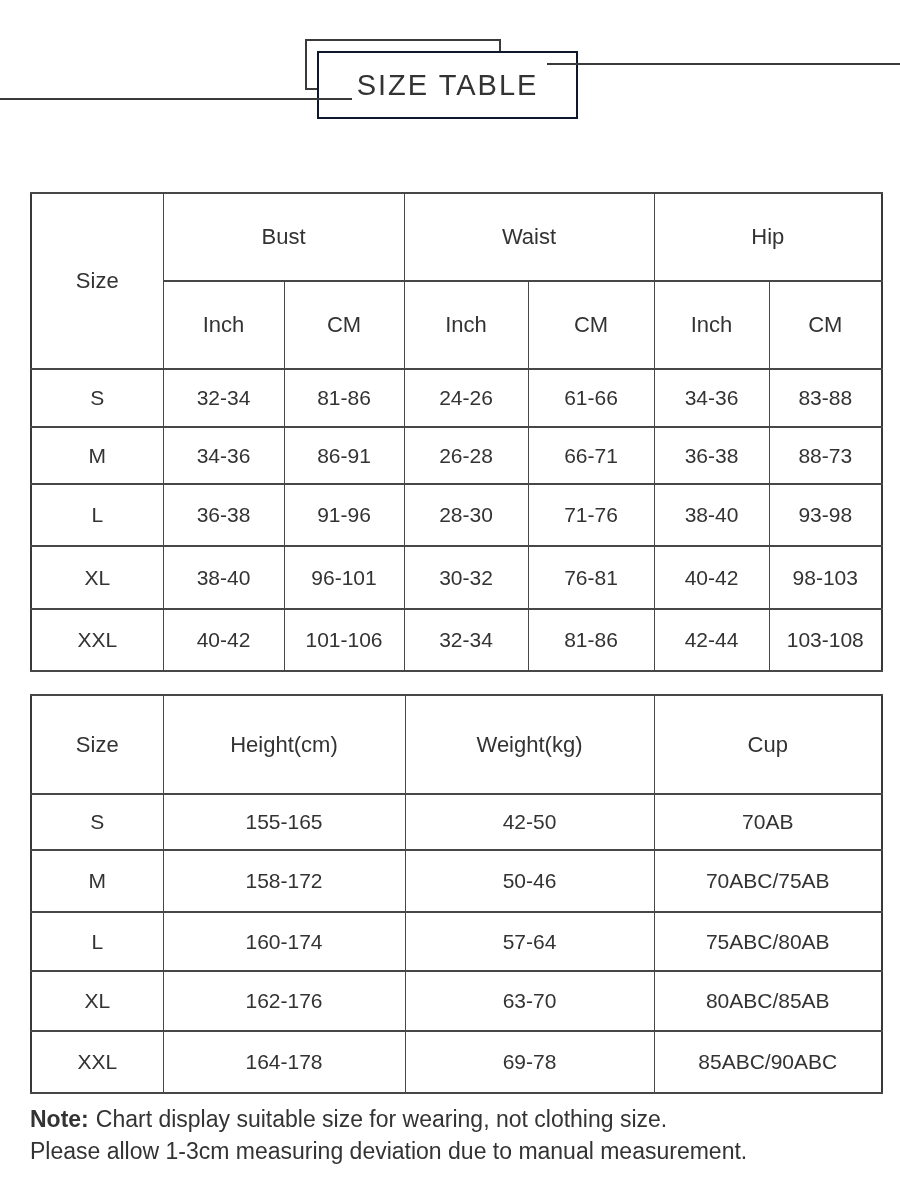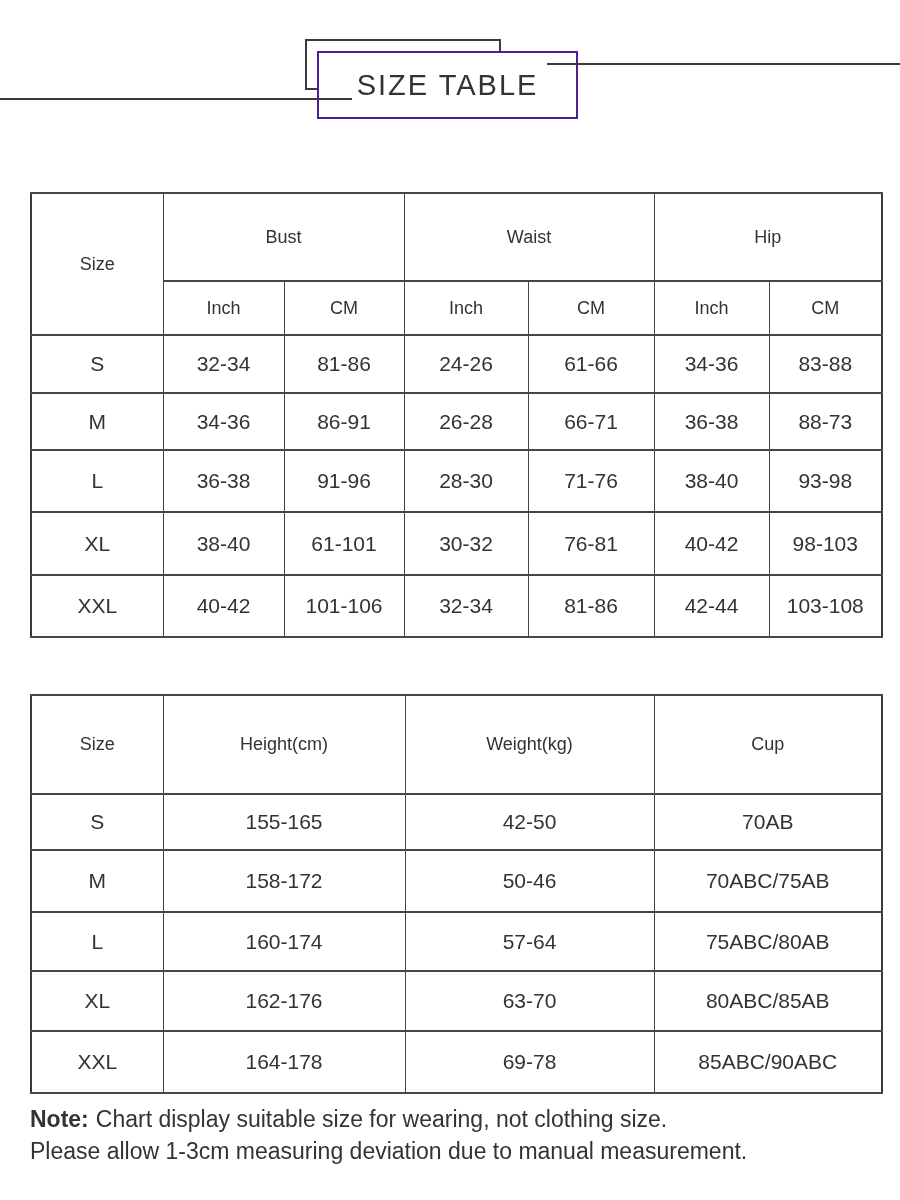--- a/index.html
+++ b/index.html
@@ -14,21 +14,21 @@
   
   .rule{position:absolute;height:2px;background:#3a3a3a;z-index:3;}
   .rule-left{left:0;top:98px;width:352px;}
   .rule-right{left:547px;top:63px;width:353px;}
   .title-box-back{
     position:absolute;left:305px;top:39px;width:196px;height:51px;
     border:2px solid #3a3a3a;box-sizing:border-box;z-index:1;background:transparent;
   }
   .title-box-front{
     position:absolute;left:317px;top:51px;width:261px;height:68px;
-    border:2px solid #4c1d95;box-sizing:border-box;background:#ffffff;z-index:2;
+    border:2px solid #0f172a;box-sizing:border-box;background:#ffffff;z-index:2;
     display:flex;align-items:center;justify-content:center;
   }
   .title-text{
     font-size:29px;letter-spacing:2px;color:#333333;z-index:4;white-space:nowrap;
   }
 
   
   table.sizetable{
     position:absolute;left:30px;width:851px;
     border-collapse:collapse;table-layout:fixed;
@@ -37,21 +37,21 @@
   }
   table.sizetable td, table.sizetable th{
     border:1px solid #474747;
     border-top-width:2px;border-bottom-width:2px;
     text-align:center;vertical-align:middle;
     font-weight:normal;
     font-size:21px;color:#333333;
     padding:0;
     overflow:hidden;
   }
-  table.sizetable th{font-size:18px;text-align:center;}
+  table.sizetable th{font-size:22px;text-align:center;}
   #table-measure{top:192px;}
   #table-fit{top:694px;}
 
   
   .note{
     position:absolute;left:30px;top:1103px;width:850px;
     font-size:23px;line-height:32px;color:#333333;
   }
   .note .note-label{font-weight:bold;margin-right:7px;margin-top:36px;}
 </style>
@@ -77,21 +77,21 @@
         <col style="width:115px">
         <col style="width:113px">
     </colgroup>
     <tbody>
         <tr style="height:88px">
       <th rowspan="2">Size</th>
       <th colspan="2">Bust</th>
       <th colspan="2">Waist</th>
       <th colspan="2">Hip</th>
     </tr>
-    <tr style="height:54px">
+    <tr style="height:88px">
       <th>Inch</th>
       <th>CM</th>
       <th>Inch</th>
       <th>CM</th>
       <th>Inch</th>
       <th>CM</th>
     </tr>
     <tr style="height:58px">
       <td>S</td>
       <td>32-34</td>
@@ -115,21 +115,21 @@
       <td>36-38</td>
       <td>91-96</td>
       <td>28-30</td>
       <td>71-76</td>
       <td>38-40</td>
       <td>93-98</td>
     </tr>
     <tr style="height:63px">
       <td>XL</td>
       <td>38-40</td>
-      <td>61-101</td>
+      <td>96-101</td>
       <td>30-32</td>
       <td>76-81</td>
       <td>40-42</td>
       <td>98-103</td>
     </tr>
     <tr style="height:62px">
       <td>XXL</td>
       <td>40-42</td>
       <td>101-106</td>
       <td>32-34</td>

